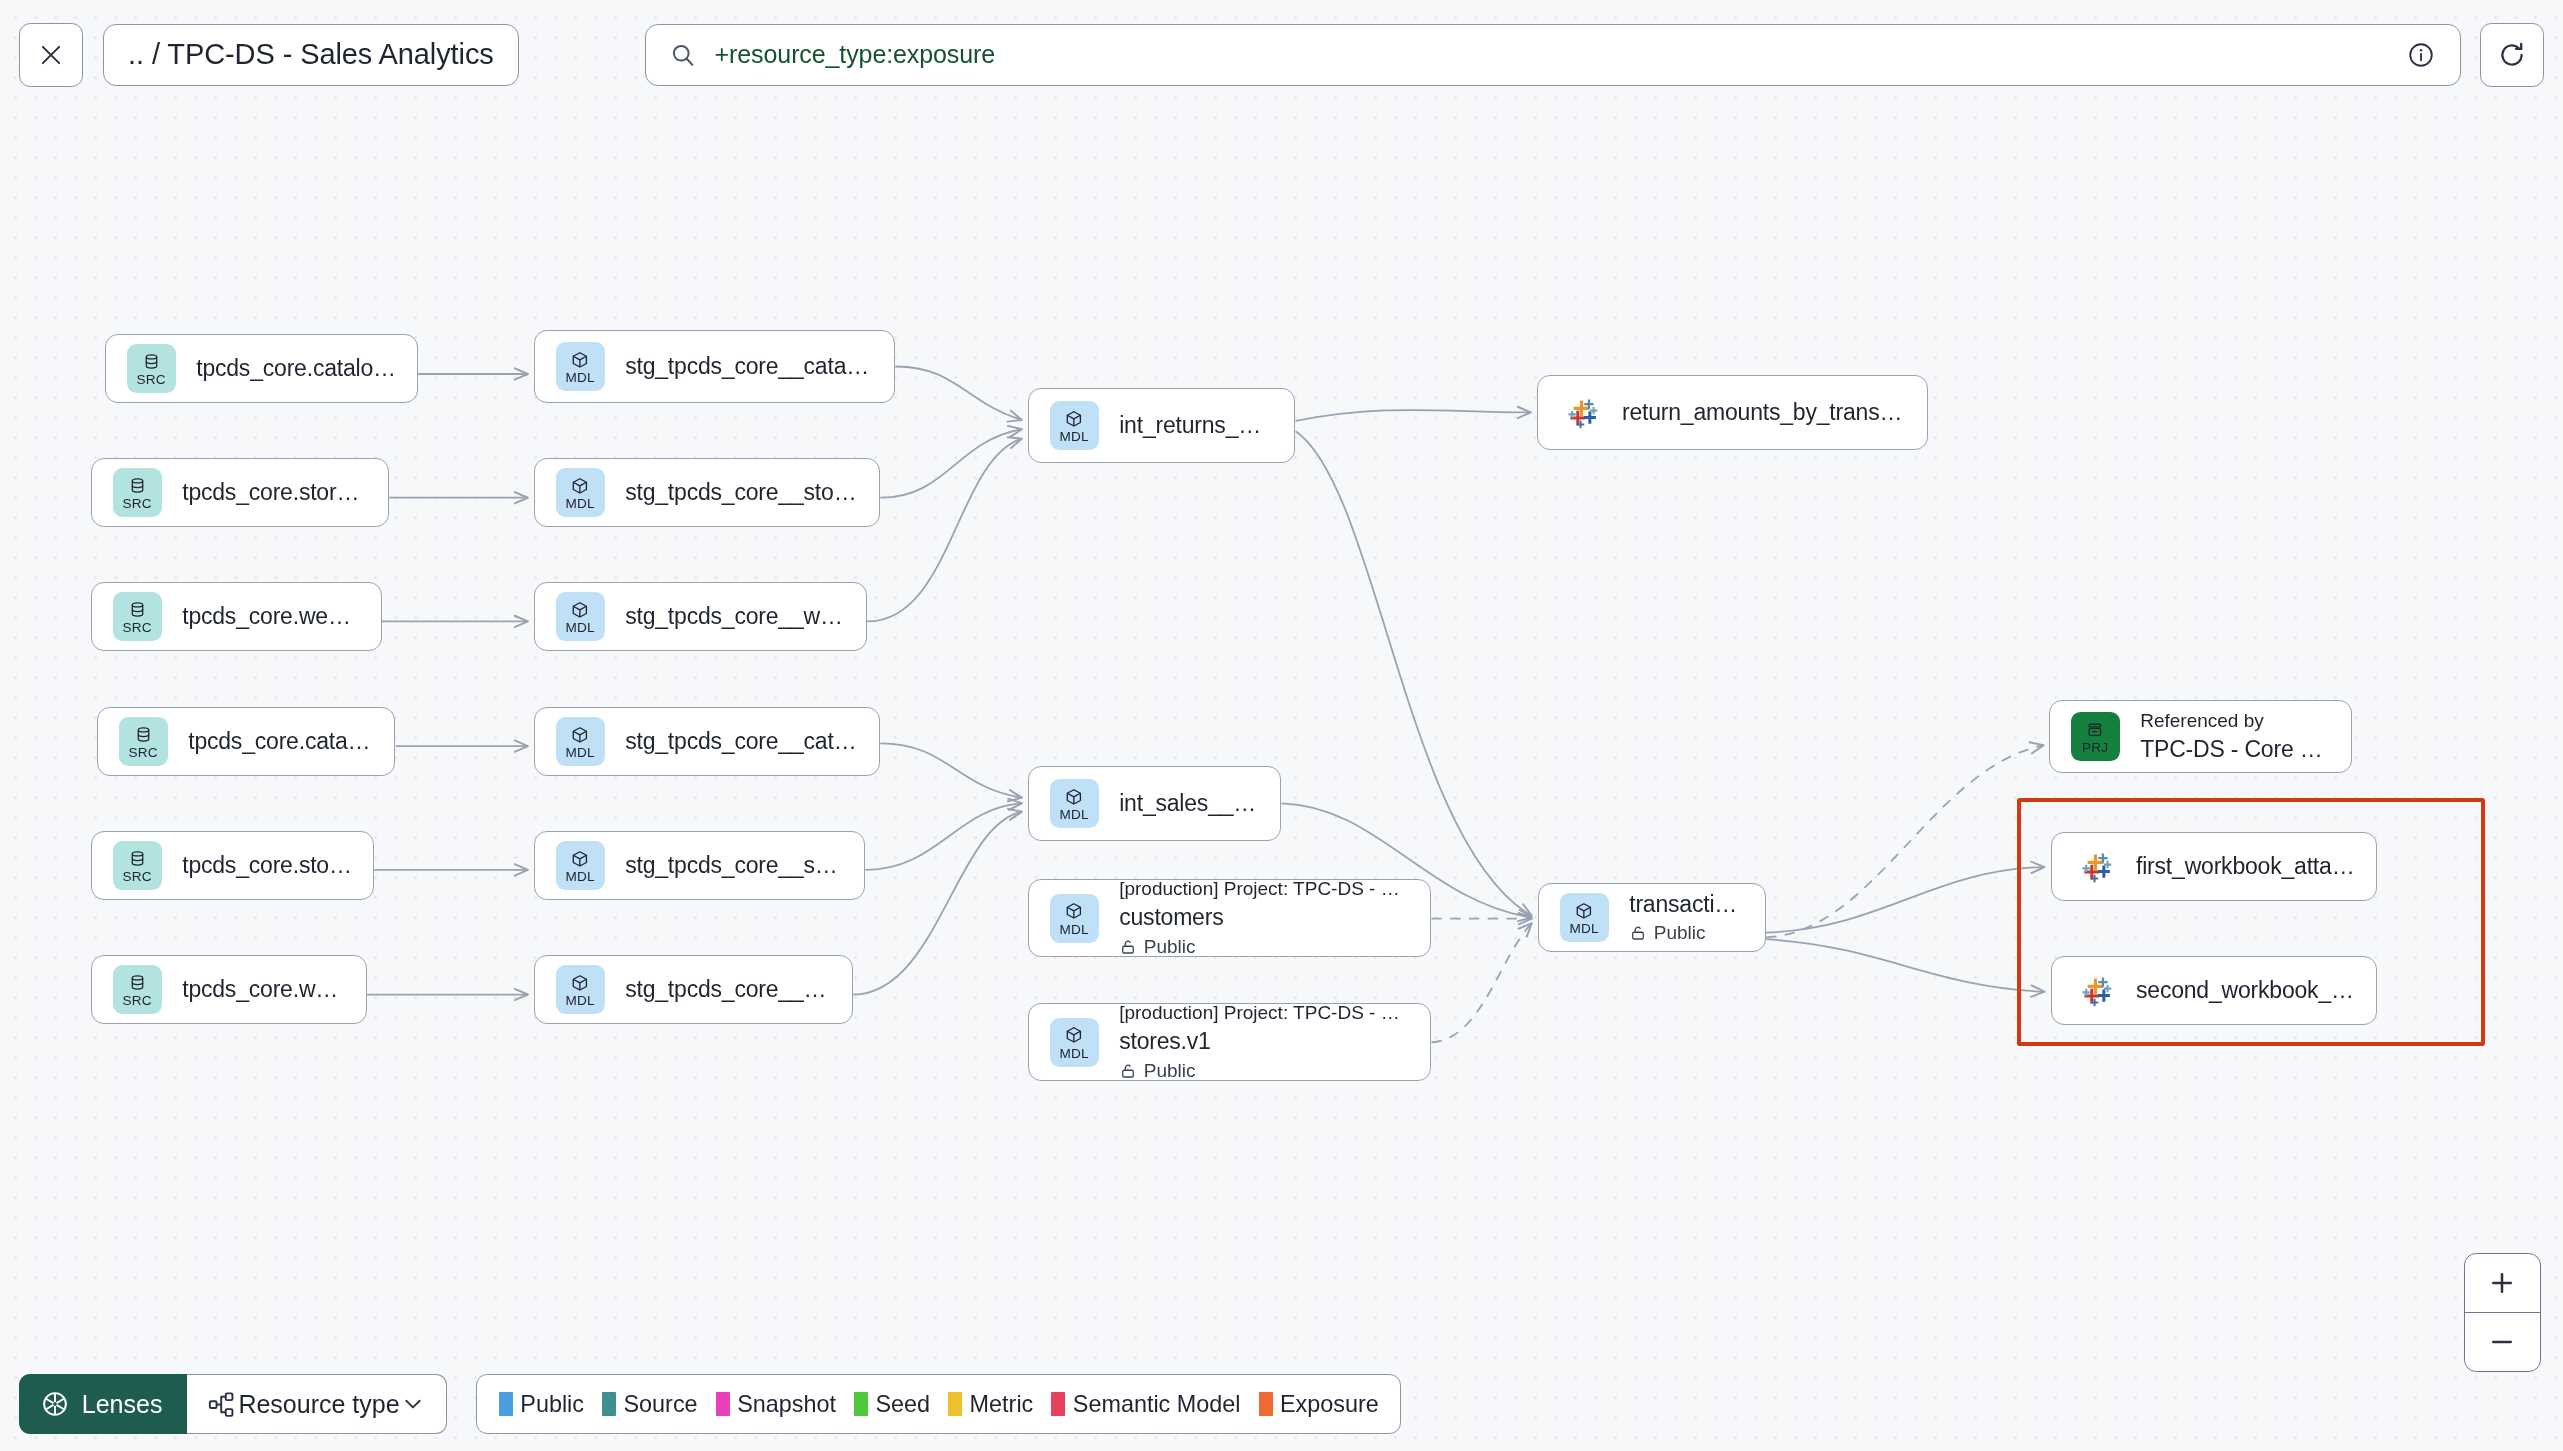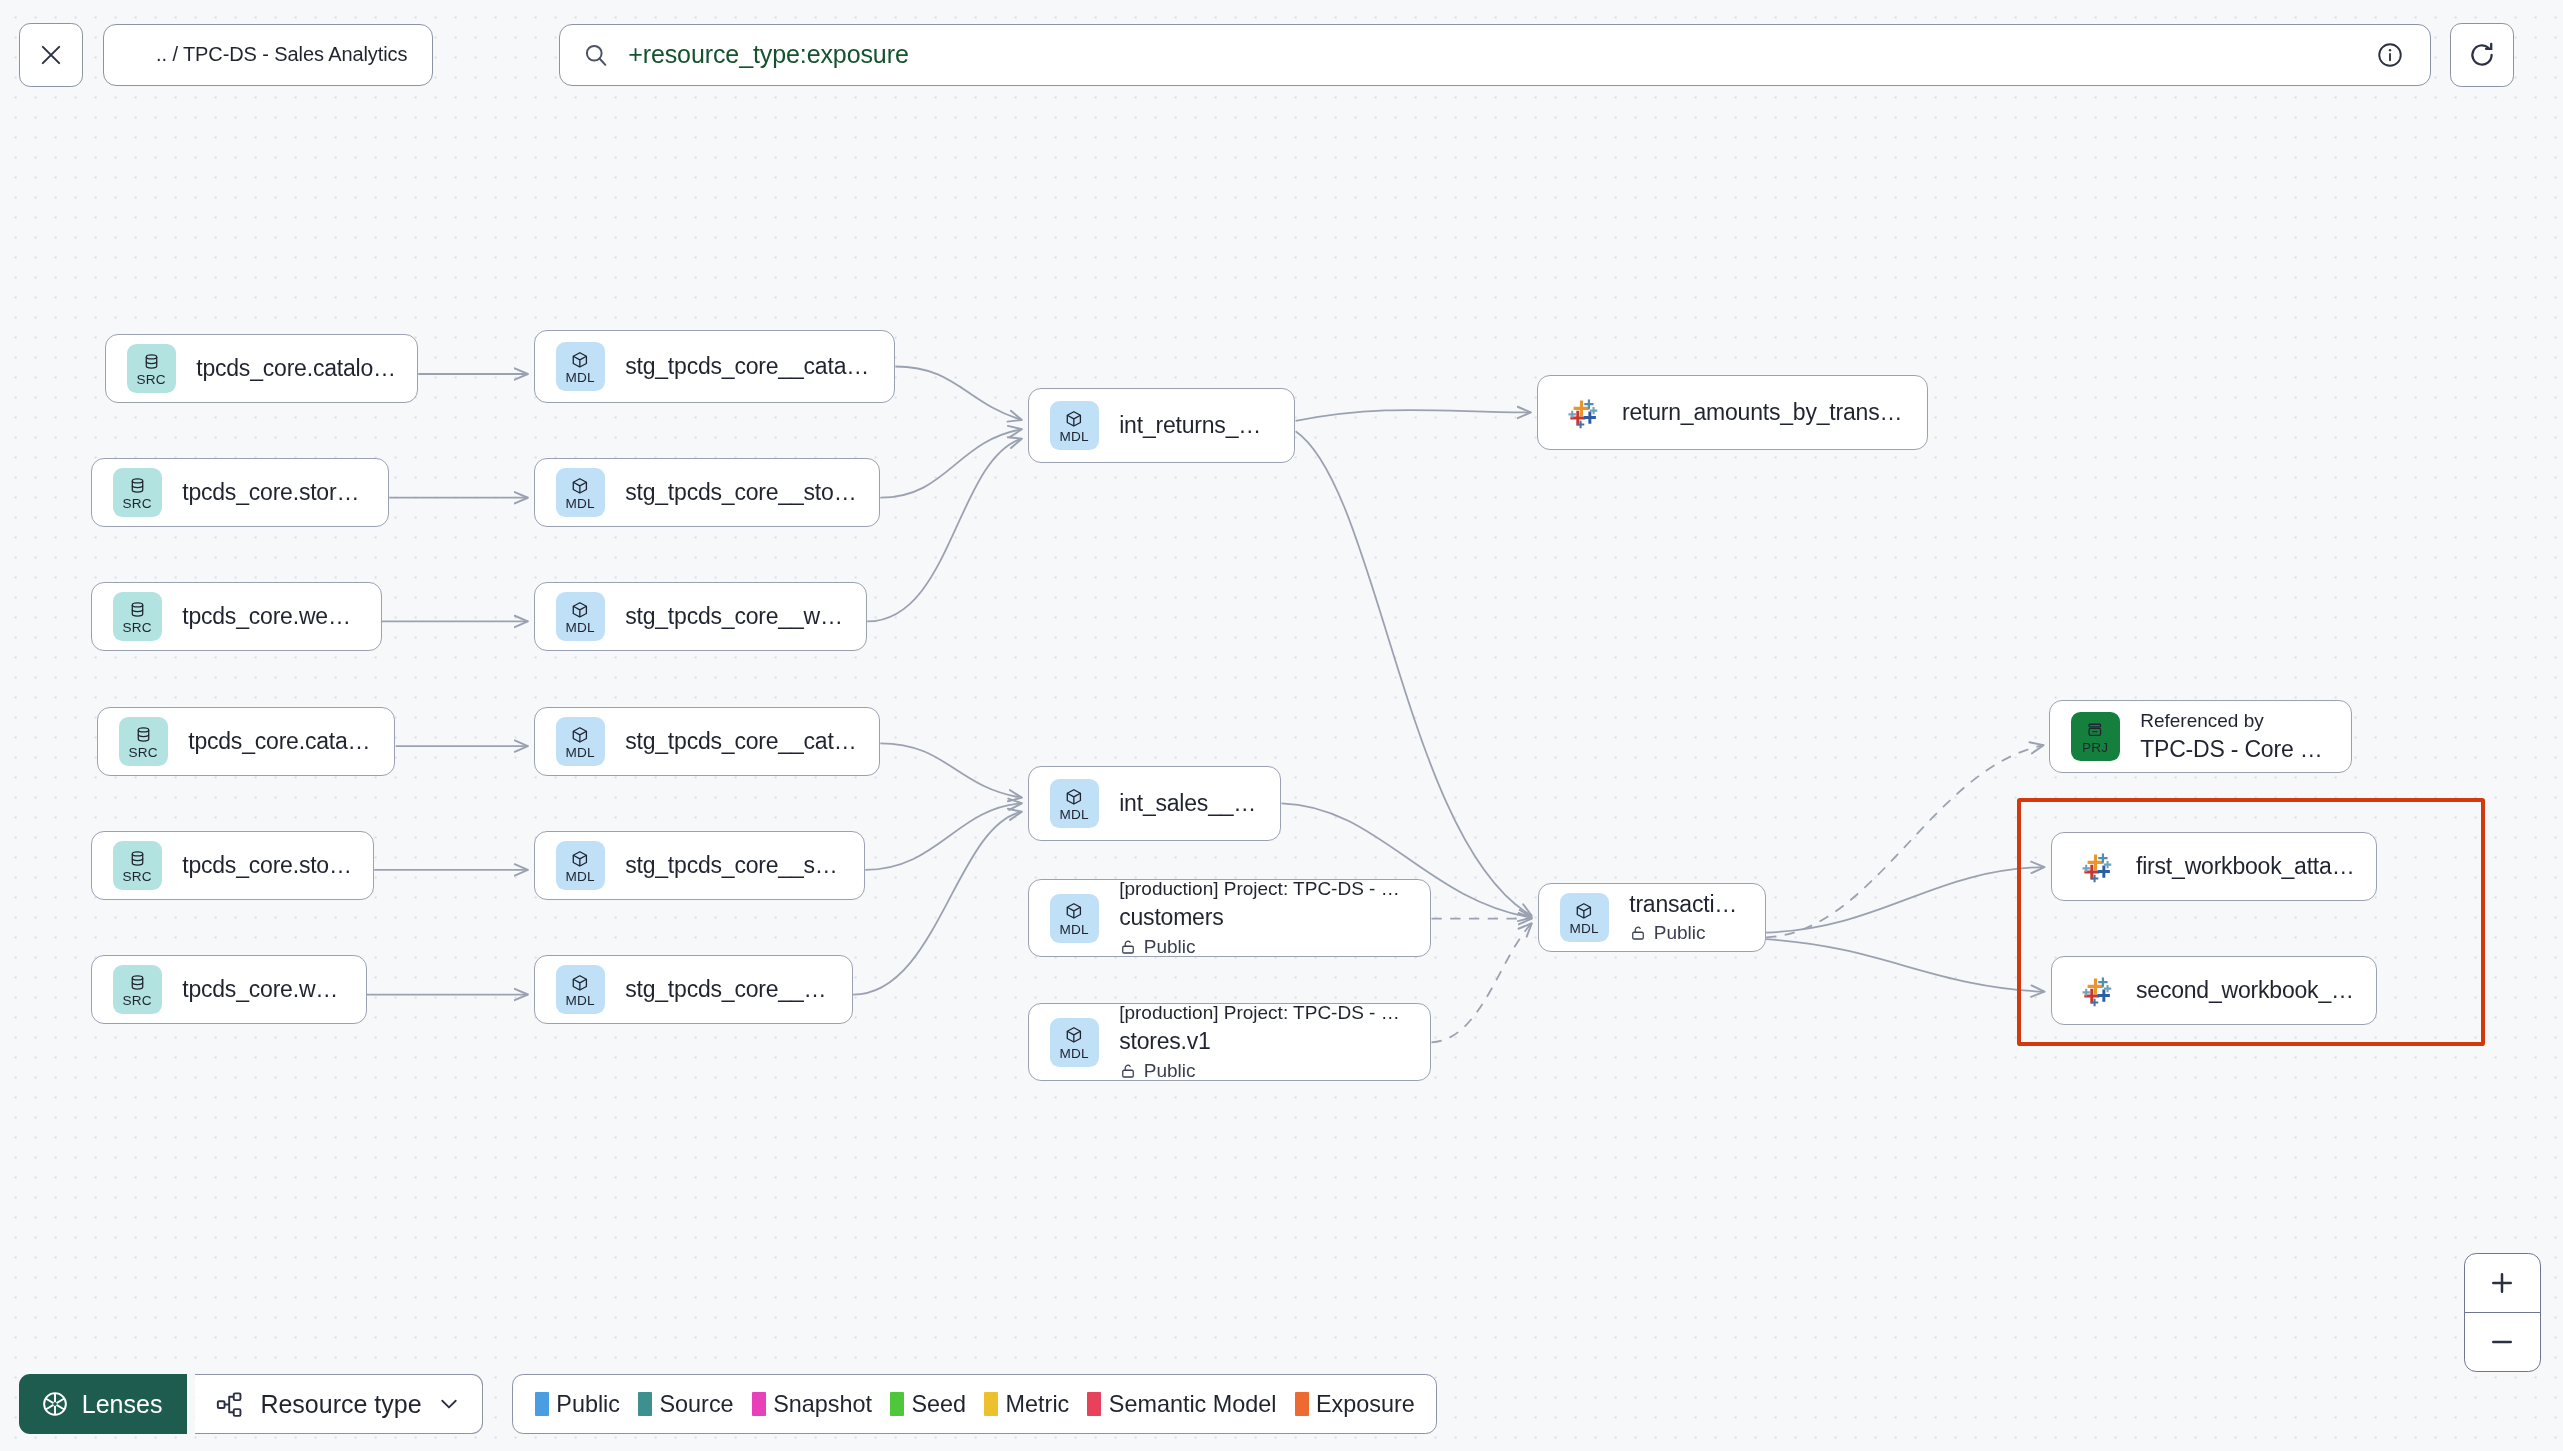--- a/index.html
+++ b/index.html
@@ -50,21 +50,21 @@
     height: 62px;
     min-width: 330px;
     border: 1.5px solid #8b93a5;
     border-radius: 13px;
     background: #ffffff;
     display: flex;
     align-items: center;
     justify-content: flex-end;
     padding: 0 24.4px;
     box-sizing: border-box;
-    font-size: 20px;
+    font-size: 29px;
     color: #1f2430;
     letter-spacing: -0.1px;
     cursor: pointer;
     white-space: nowrap;
   }
   .searchwrap {
     margin-left: 126px;
     flex: 1 1 auto;
     max-width: 1872px;
     height: 62px;
@@ -203,27 +203,26 @@
     box-sizing: border-box;
   }
   .restype {
     height: 60px;
     background: #ffffff;
     border: 1.5px solid #8b93a5;
     border-left: none;
     border-radius: 0 11.2px 11.2px 0;
     display: flex;
     align-items: center;
-    gap: 14px;
+    gap: 0;
     padding: 0 20.6px;
     font-size: 25px;
     color: #1f2430;
     cursor: pointer;
     box-sizing: border-box;
-    margin-left: 8px;
   }
   .legend {
     margin-left: 29px;
     height: 60px;
     background: #ffffff;
     border: 1.5px solid #8b93a5;
     border-radius: 11.2px;
     display: flex;
     align-items: center;
     gap: 18px;

